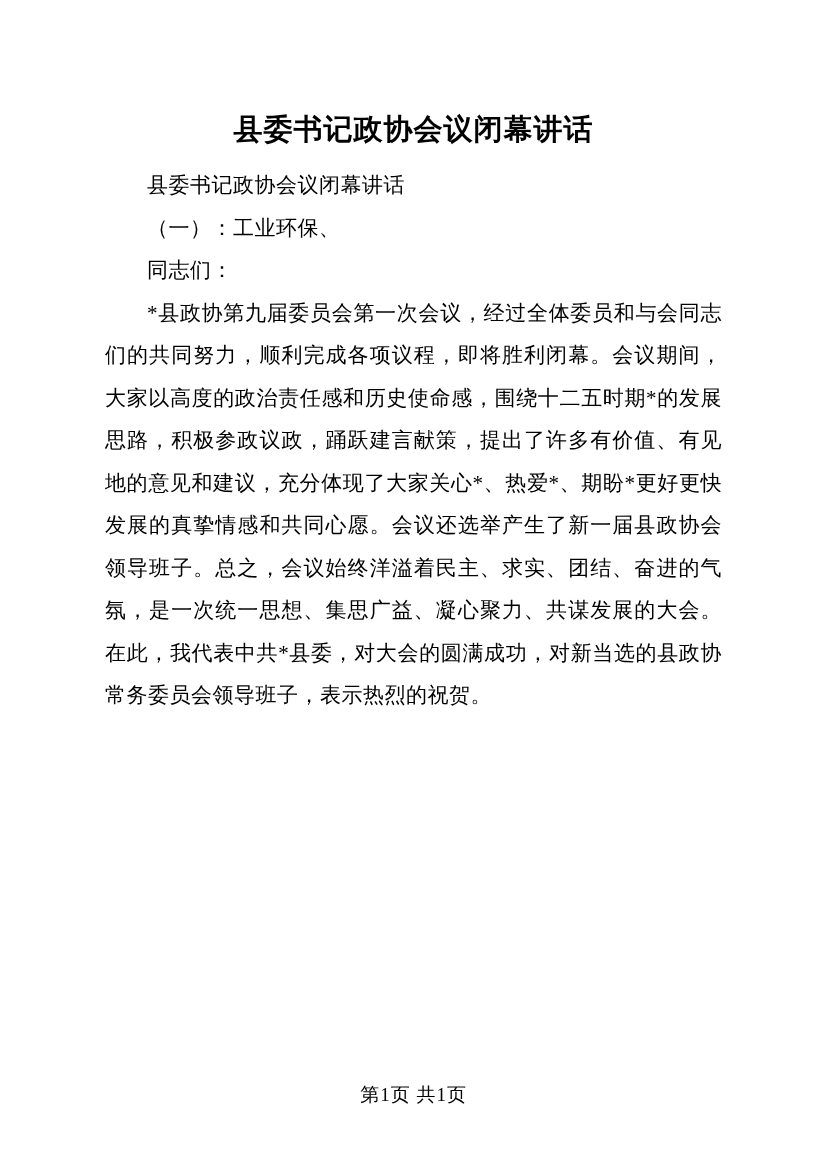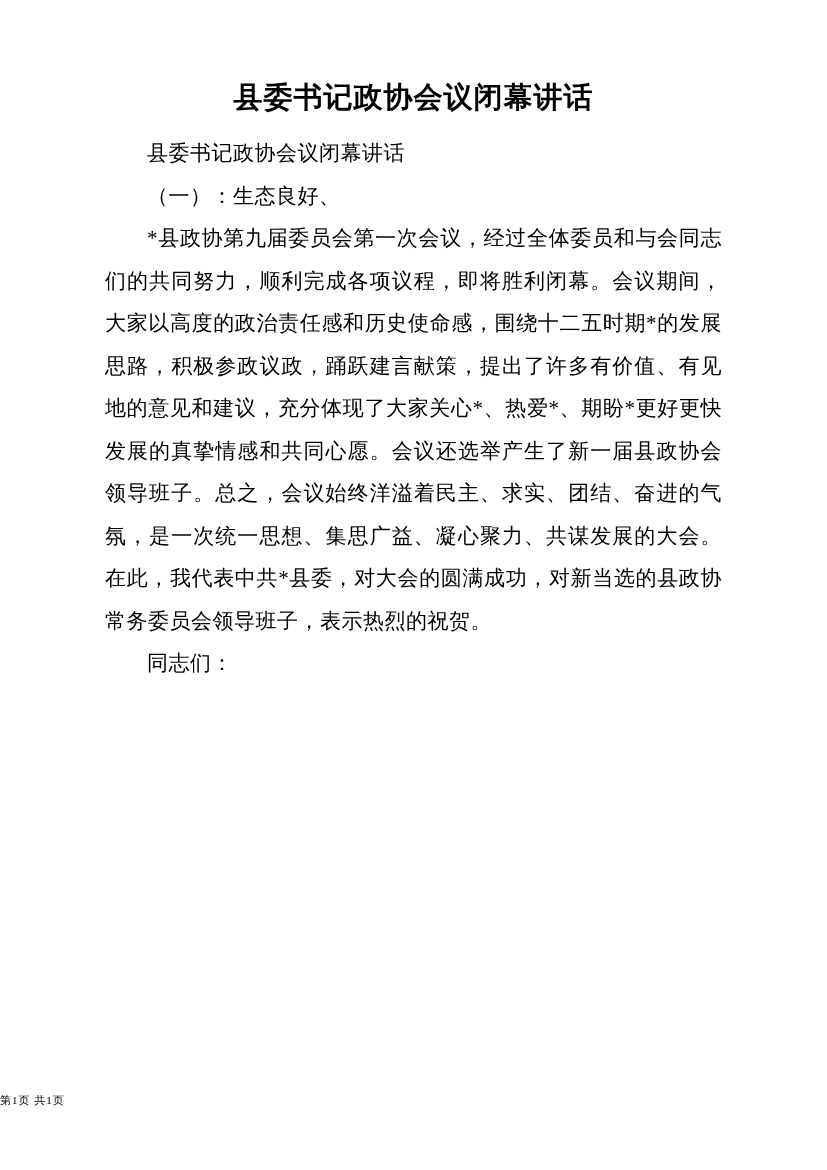--- a/index.html
+++ b/index.html
@@ -7,21 +7,21 @@
     padding: 0;
     background: #ffffff;
   }
   .page {
     position: relative;
     width: 827px;
     height: 1170px;
     margin: 0 auto;
     background: #ffffff;
     box-sizing: border-box;
-    padding: 78px 105px 0 105px;
+    padding: 110px 105px 0 105px;
     color: #000000;
     font-family: "Liberation Serif", "DejaVu Serif", serif;
     overflow: hidden;
   }
   .doc-title {
     margin: 0 0 14px 0;
     text-align: center;
     font-size: 29px;
     font-weight: bold;
     letter-spacing: 1px;
@@ -37,32 +37,32 @@
     text-align: justify;
     letter-spacing: 0.5px;
     word-break: break-all;
     color: #000000;
   }
   .page-footer {
     position: absolute;
     left: 0;
     right: 0;
     bottom: 62px;
-    text-align: left;
-    font-size: 11px;
+    text-align: center;
+    font-size: 19px;
     letter-spacing: 1px;
     color: #000000;
     font-family: "Liberation Serif", "DejaVu Serif", serif;
   }
 </style>
 </head>
 <body>
 
 <div class="page">
   <h1 class="doc-title">县委书记政协会议闭幕讲话</h1>
   <div class="doc-body" id="doc-body">
       <p>县委书记政协会议闭幕讲话</p>
-      <p>（一）：生态良好、</p>
+      <p>（一）：工业环保、</p>
+      <p>同志们：</p>
       <p>*县政协第九届委员会第一次会议，经过全体委员和与会同志们的共同努力，顺利完成各项议程，即将胜利闭幕。会议期间，大家以高度的政治责任感和历史使命感，围绕十二五时期*的发展思路，积极参政议政，踊跃建言献策，提出了许多有价值、有见地的意见和建议，充分体现了大家关心*、热爱*、期盼*更好更快发展的真挚情感和共同心愿。会议还选举产生了新一届县政协会领导班子。总之，会议始终洋溢着民主、求实、团结、奋进的气氛，是一次统一思想、集思广益、凝心聚力、共谋发展的大会。在此，我代表中共*县委，对大会的圆满成功，对新当选的县政协常务委员会领导班子，表示热烈的祝贺。</p>
-      <p>同志们：</p>
     </div>
   <div class="page-footer">第1页 共1页</div>
 </div>
 
 </body></html>

